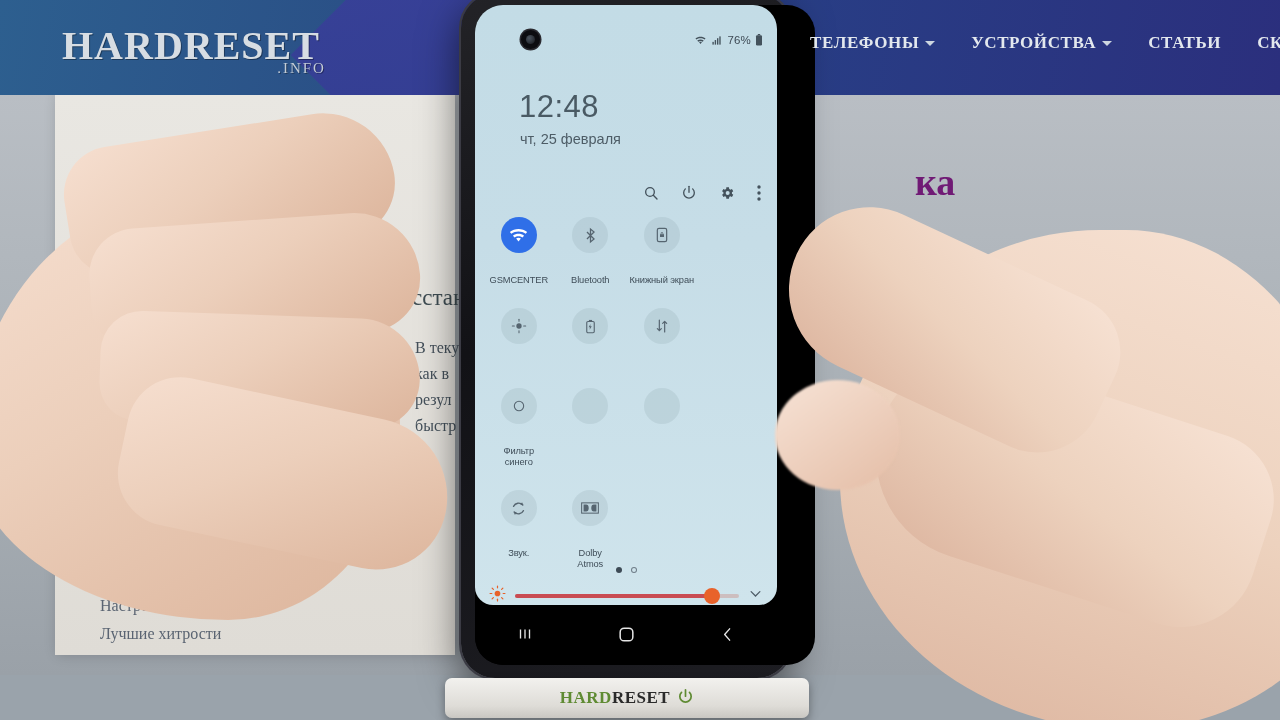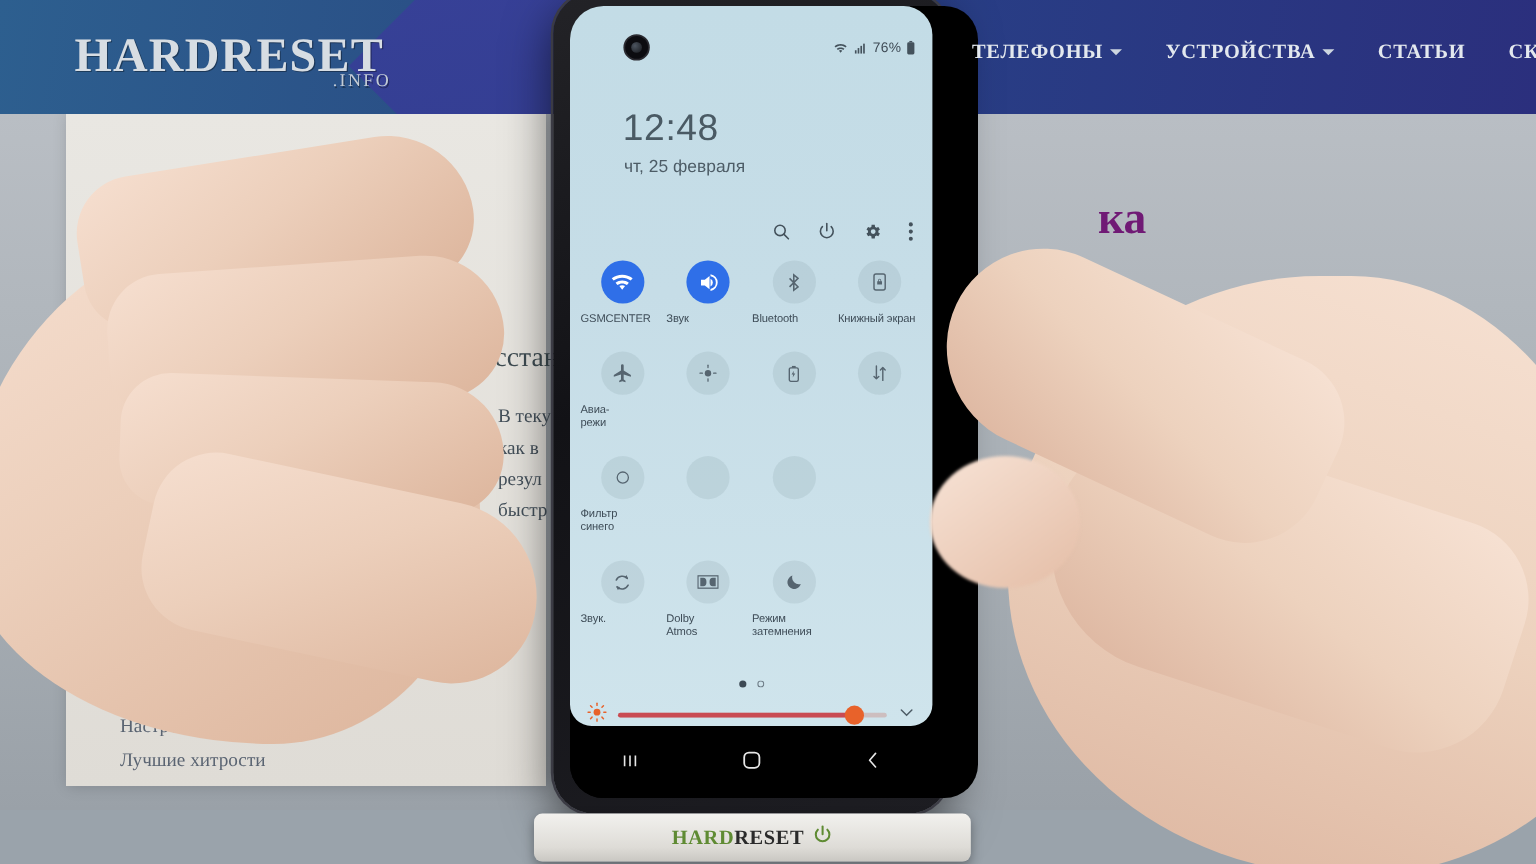--- a/index.html
+++ b/index.html
@@ -117,22 +117,22 @@
   .trow { display:flex; }
   .tile { width:71.5px; display:flex; flex-direction:column; align-items:center; }
   .tcirc {
     width:36px; height:36px; border-radius:50%;
     background:rgba(120,140,150,.16);
     display:flex; align-items:center; justify-content:center;
     color:#566570;
   }
   .tcirc.on { background:#2f6fe8; color:#fff; }
   .tlabel {
-    margin-top:7px; font-size:9.3px; line-height:11px; color:#3f4d58;
-    width:70px; letter-spacing:-.1px;
+    margin-top:22px; font-size:9.3px; line-height:11px; color:#3f4d58;
+    text-align:center; width:70px; letter-spacing:-.1px;
   }
   .trow2 { margin-top:22px; }
   .trow3 { margin-top:22px; }
   .trow4 { margin-top:22px; }
 
   .dots { position:absolute; left:0; right:0; top:562px; display:flex; justify-content:center; gap:9px;}
   .dot{ width:6px;height:6px;border-radius:50%; background:#3d4a55;}
   .dot.off{ background:transparent; box-shadow:inset 0 0 0 1px #6f7d88;}
 
   .bright { position:absolute; left:14px; top:580px; width:274px; display:flex; align-items:center; gap:9px;}
@@ -303,55 +303,39 @@
         <div class="trow">
           <div class="tile">
             <div class="tcirc on">
               <svg width="19" height="19" viewBox="0 0 24 24">
                   <path fill="#fff" d="M12 19.5l3-3.8c-1.7-1.3-4.3-1.3-6 0l3 3.8zM5 12.2l2 2.4c2.8-2.3 7.2-2.3 10 0l2-2.4c-3.9-3.2-10.1-3.2-14 0zM1 7.5l2 2.4c5-4.1 13-4.1 18 0l2-2.4C16.9 2.4 7.1 2.4 1 7.5z"></path>
                 </svg>
             </div>
             <div class="tlabel">GSMCENTER</div>
           </div>
           <div class="tile">
-            <div class="tcirc on">
-              <svg width="19" height="19" viewBox="0 0 24 24">
-                  <path fill="#fff" d="M4 9v6h4l5 4V5L8 9H4zm12.5 3a4.5 4.5 0 0 0-2.5-4v8a4.5 4.5 0 0 0 2.5-4zM14 3.2v2.1a6.8 6.8 0 0 1 0 13.4v2.1a8.9 8.9 0 0 0 0-17.6z"></path>
-                </svg>
-            </div>
-            <div class="tlabel">Звук</div>
-          </div>
-          <div class="tile">
             <div class="tcirc">
               <svg width="17" height="17" viewBox="0 0 24 24">
                   <path fill="none" stroke="#566570" stroke-width="1.8" d="M7 7l10 10-5 4V3l5 4L7 17"></path>
                 </svg>
             </div>
             <div class="tlabel">Bluetooth</div>
           </div>
           <div class="tile">
             <div class="tcirc">
               <svg width="16" height="16" viewBox="0 0 24 24">
                   <rect x="5" y="2" width="14" height="20" rx="2.5" fill="none" stroke="#566570" stroke-width="1.8"></rect>
                   <path fill="#566570" d="M10 10a2 2 0 1 1 4 0v1h1v4H9v-4h1v-1zm1 0v1h2v-1a1 1 0 0 0-2 0z"></path>
                 </svg>
             </div>
             <div class="tlabel">Книжный экран</div>
           </div>
         </div>
 
         <div class="trow trow2">
-          <div class="tile">
-            <div class="tcirc">
-              <svg width="18" height="18" viewBox="0 0 24 24">
-                  <path fill="#566570" d="M21 16v-2l-8-5V3.5a1.5 1.5 0 0 0-3 0V9l-8 5v2l8-2.5V19l-2 1.5V22l3.5-1 3.5 1v-1.5L13 19v-5.5L21 16z"></path>
-                </svg>
-            </div>
-            <div class="tlabel">Авиа-<br>режи</div>
-          </div>
           <div class="tile">
             <div class="tcirc">
               <svg width="16" height="16" viewBox="0 0 24 24">
                   <circle cx="12" cy="12" r="4" fill="#566570"></circle>
                   <g stroke="#566570" stroke-width="1.6" stroke-linecap="round">
                     <line x1="12" y1="2" x2="12" y2="5"></line>
                     <line x1="12" y1="19" x2="12" y2="22"></line>
                     <line x1="2" y1="12" x2="5" y2="12"></line>
                     <line x1="19" y1="12" x2="22" y2="12"></line>
                   </g>
@@ -412,28 +396,20 @@
             <div class="tlabel">Звук.</div>
           </div>
           <div class="tile">
             <div class="tcirc">
               <svg width="18" height="14" viewBox="0 0 28 18">
                   <rect x="1" y="1" width="26" height="16" fill="none" stroke="#566570" stroke-width="1.6"></rect>
                   <path fill="#566570" d="M4 3.5h4c2.5 0 4 1.6 4 5.5s-1.5 5.5-4 5.5H4zM24 3.5h-4c-2.5 0-4 1.6-4 5.5s1.5 5.5 4 5.5h4z"></path>
                 </svg>
             </div>
             <div class="tlabel">Dolby<br>Atmos</div>
-          </div>
-          <div class="tile">
-            <div class="tcirc">
-              <svg width="16" height="16" viewBox="0 0 24 24">
-                  <path fill="#566570" d="M20 14.5A8.5 8.5 0 0 1 9.5 4a8.5 8.5 0 1 0 10.5 10.5z"></path>
-                </svg>
-            </div>
-            <div class="tlabel">Режим<br>затемнения</div>
           </div>
         </div>
 
       </div>
 
       <div class="dots">
         <span class="dot"></span>
         <span class="dot off"></span>
       </div>
 

